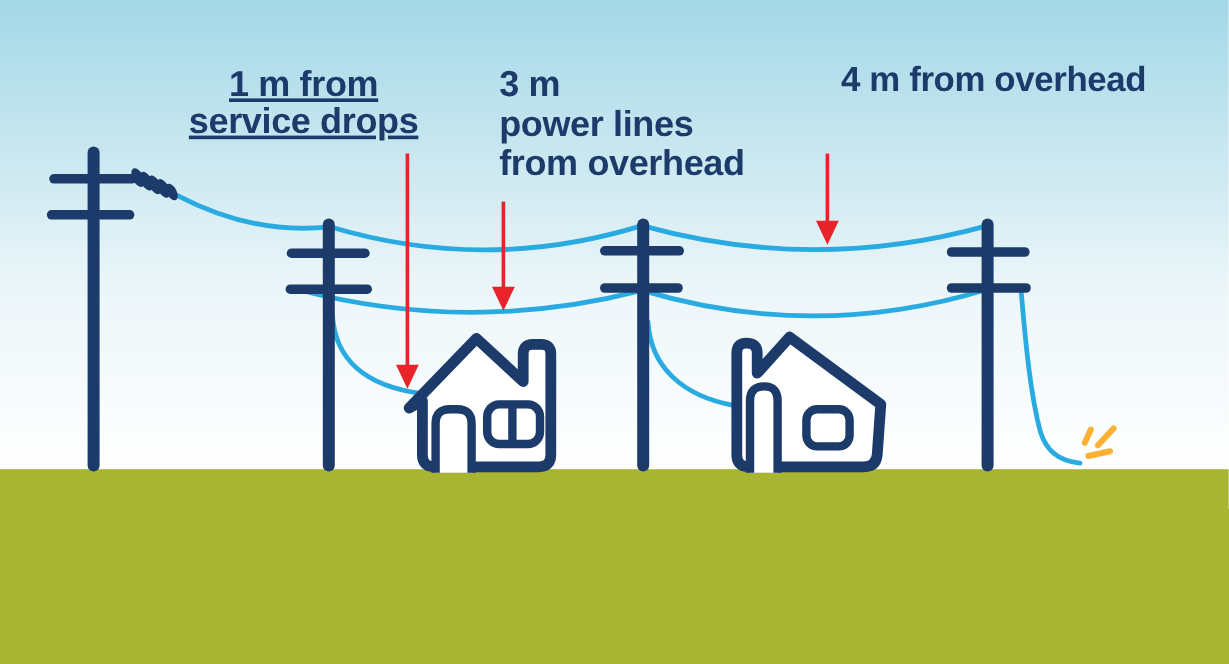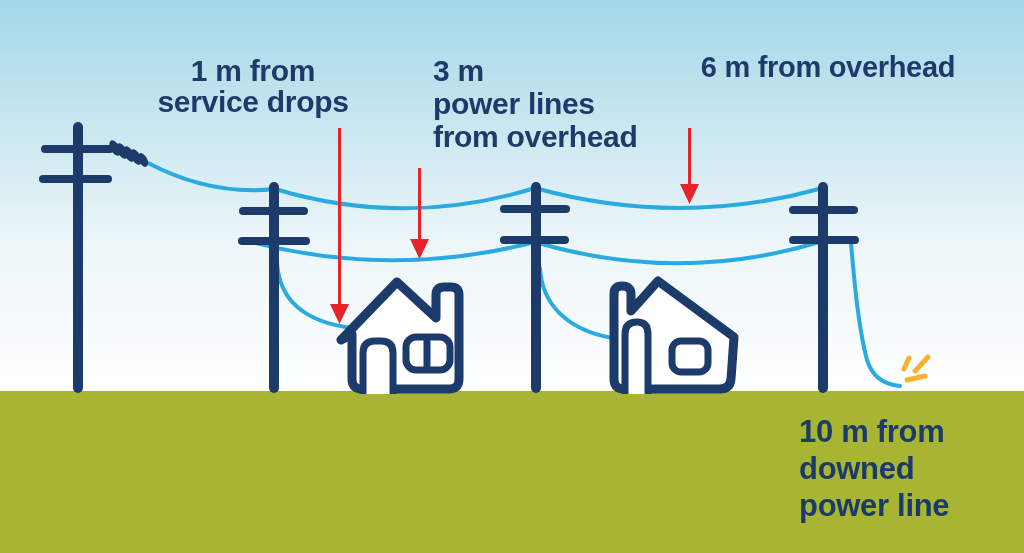--- a/index.html
+++ b/index.html
@@ -27,22 +27,22 @@
   .house-body{fill:#ffffff;stroke:var(--navy);stroke-width:9;stroke-linejoin:round;}
   .door{fill:#ffffff;stroke:var(--navy);stroke-width:7;stroke-linejoin:round;}
   .window{fill:#ffffff;stroke:var(--navy);stroke-width:7;}
   .window-bar{stroke:var(--navy);stroke-width:7;fill:none;}
   .arrow line{stroke:var(--arrow-red);stroke-width:3;}
   .arrow polygon{fill:var(--arrow-red);}
   .spark{stroke:var(--spark-yellow);stroke-width:5;stroke-linecap:round;fill:none;}
 
   .label{position:absolute;color:var(--navy);font-weight:700;letter-spacing:-0.3px;}
   .label span{display:block;}
-  #label-service-drops{left:128px;top:55px;width:250px;text-align:center;font-size:30px;line-height:31px;}
-  #label-power-lines{left:416px;top:54px;font-size:30px;line-height:33px;margin-left:17px;}
+  #label-service-drops{left:128px;top:55px;width:250px;text-align:center;font-size:30px;line-height:31px;text-decoration:underline;}
+  #label-power-lines{left:416px;top:54px;font-size:30px;line-height:33px;}
   #label-transmission{left:656px;top:51px;width:344px;text-align:center;font-size:29px;line-height:32px;}
   #label-downed{left:799px;top:413px;font-size:31px;line-height:37px;}
 </style>
 </head>
 <body>
 
 <div class="scene">
   <div class="sky"></div>
   <div class="ground"></div>
 
@@ -126,21 +126,16 @@
     <span>service drops</span>
   </div>
 
   <div class="label" id="label-power-lines">
     <span>3 m</span>
     <span>power lines</span>
     <span>from overhead</span>
   </div>
 
   <div class="label" id="label-transmission">
-    <span>6 m from overhead</span>
+    <span>4 m from overhead</span>
   </div>
 
-  <div class="label" id="label-downed">
-    <span>10 m from</span>
-    <span>downed</span>
-    <span>power line</span>
-  </div>
 </div>
 
 </body></html>

